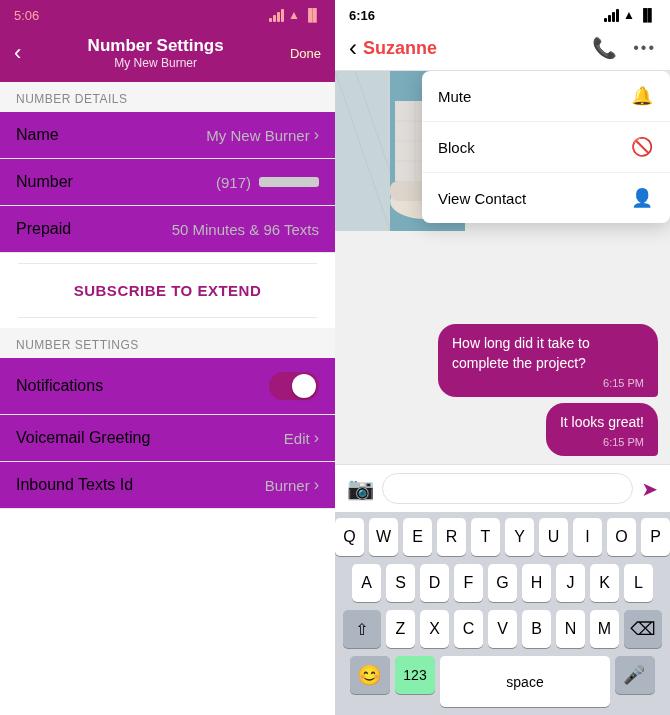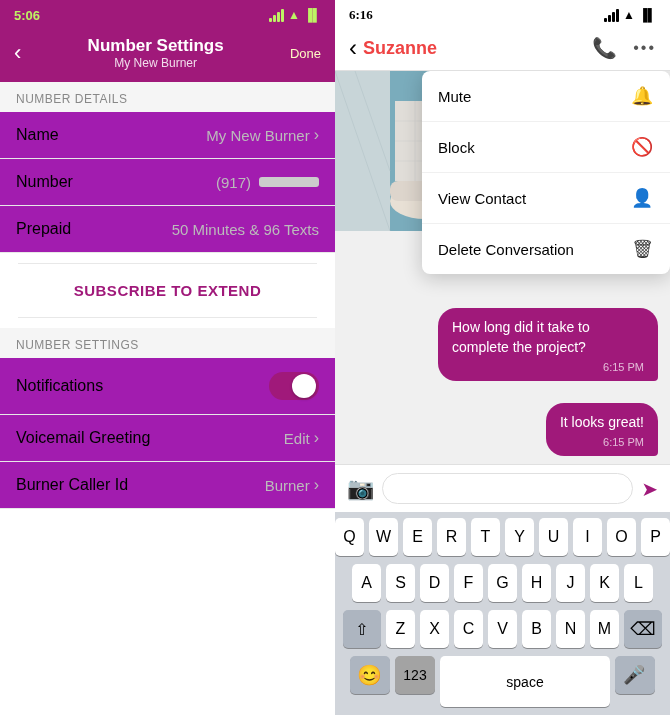--- a/index.html
+++ b/index.html
@@ -17,23 +17,23 @@
       width: 335px;
       height: 715px;
       background: #fff;
       display: flex;
       flex-direction: column;
       overflow: hidden;
     }
 
     .status-bar-left {
       background: #a0197a;
-      color: #bef264;
+      color: #fca5a5;
       font-size: 13px;
-      font-weight: 700;
+      font-weight: 400;
       padding: 6px 14px 4px;
       display: flex;
       justify-content: space-between;
       align-items: center;
       height: 28px;
     }
 
     .status-icons-left {
       display: flex;
       align-items: center;
@@ -174,21 +174,20 @@
     .status-bar-right {
       background: #fff;
       color: #000;
       font-size: 13px;
       font-weight: 600;
       padding: 6px 14px 4px;
       display: flex;
       justify-content: space-between;
       align-items: center;
       height: 28px;
-      font-family: Liberation Serif, serif;
     }
 
     .status-icons-right {
       display: flex;
       align-items: center;
       gap: 4px;
       font-size: 12px;
     }
 
     .chat-nav-bar {
@@ -271,21 +270,21 @@
     
     .messages-area {
       position: absolute;
       bottom: 0;
       left: 0;
       right: 0;
       padding: 8px 12px;
       display: flex;
       flex-direction: column;
       align-items: flex-end;
-      gap: 22px;
+      gap: 6px;
     }
 
     .message-bubble {
       background: #a0197a;
       color: #fff;
       border-radius: 18px 18px 4px 18px;
       padding: 10px 14px 6px;
       max-width: 220px;
       font-size: 14px;
       line-height: 1.4;
@@ -368,21 +367,21 @@
       font-size: 18px;
     }
 
     .key.return-key {
       background: #adb5c0;
       width: 80px;
       font-size: 14px;
     }
 
     .key.num-key {
-      background: #a3a3a3;
+      background: #86efac;
       width: 40px;
       font-size: 14px;
     }
 
     .keyboard-bottom-row {
       display: flex;
       gap: 5px;
       justify-content: center;
       padding-bottom: 8px;
     }
@@ -502,21 +501,21 @@
 
   <div class="settings-row">
     <span class="settings-row-label">Voicemail Greeting</span>
     <div class="settings-row-value">
       <span>Edit</span>
       <span class="chevron">›</span>
     </div>
   </div>
 
   <div class="settings-row">
-    <span class="settings-row-label">Burner Caller Id</span>
+    <span class="settings-row-label">Inbound Texts Id</span>
     <div class="settings-row-value">
       <span>Burner</span>
       <span class="chevron">›</span>
     </div>
   </div>
 
 </div>
 
 <div class="right-panel">
 
@@ -575,24 +574,20 @@
         <span class="dropdown-icon">🔔</span>
       </div>
       <div class="dropdown-item">
         <span>Block</span>
         <span class="dropdown-icon">🚫</span>
       </div>
       <div class="dropdown-item">
         <span>View Contact</span>
         <span class="dropdown-icon">👤</span>
       </div>
-      <div class="dropdown-item">
-        <span>Delete Conversation</span>
-        <span class="dropdown-icon">🗑</span>
-      </div>
     </div>
 
     <div class="messages-area">
       <div class="message-bubble">
         <span>How long did it take to complete the project?</span>
         <div class="message-time">6:15 PM</div>
       </div>
       <div class="message-bubble">
         <span>It looks great!</span>
         <div class="message-time">6:15 PM</div>

